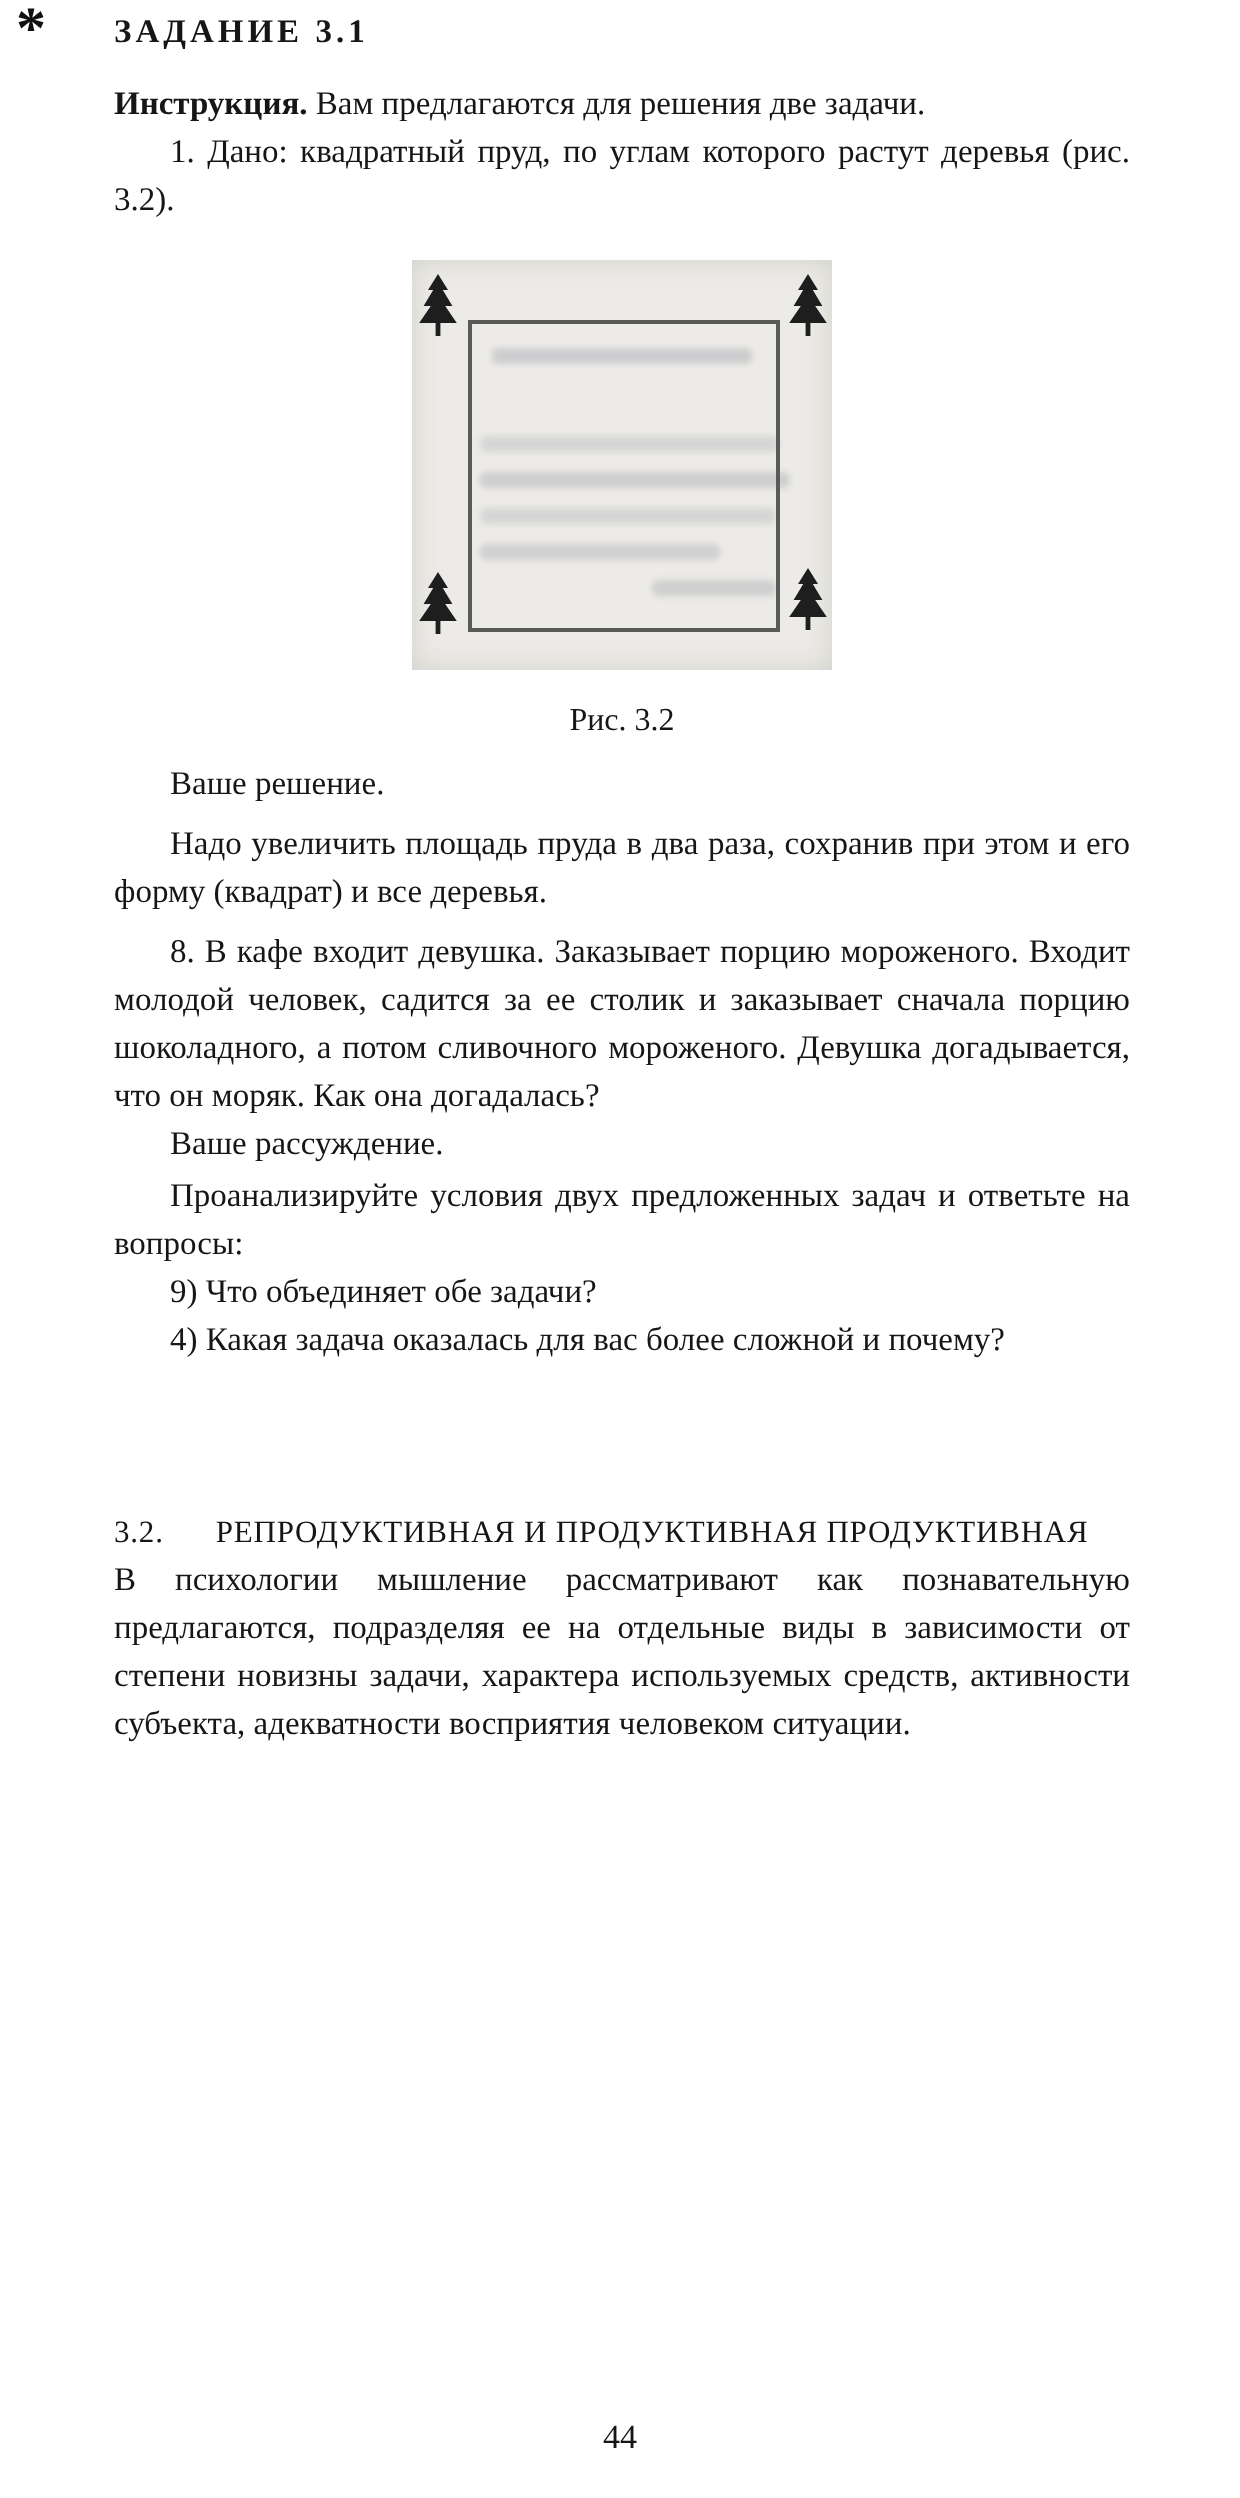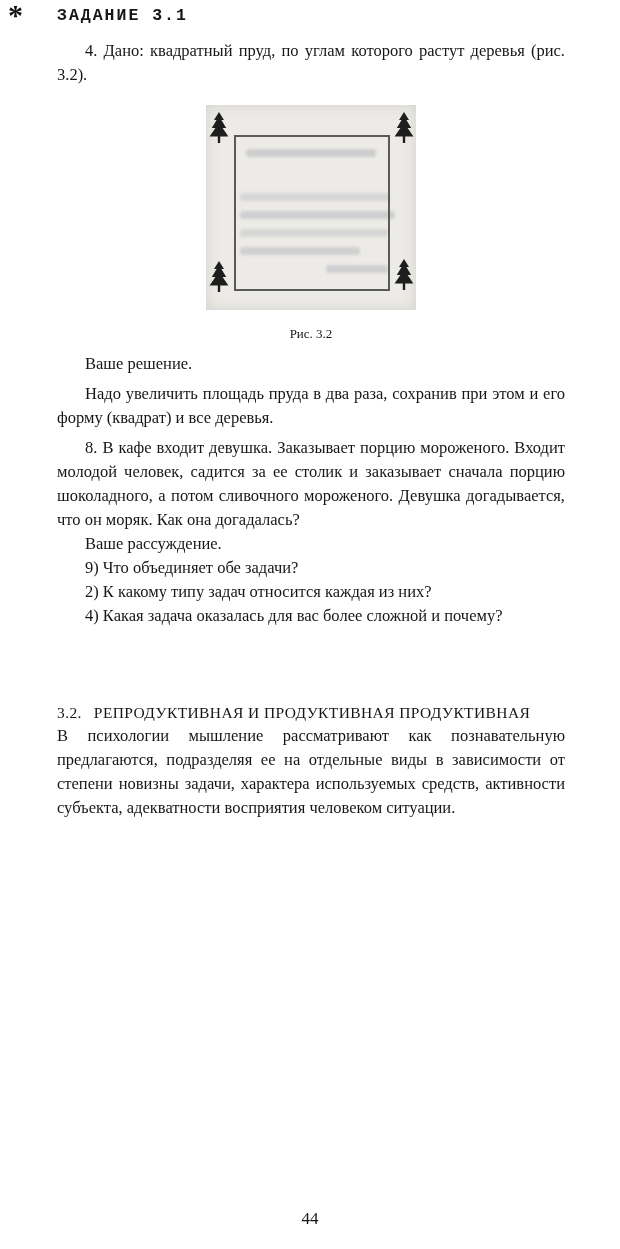--- a/index.html
+++ b/index.html
@@ -29,21 +29,20 @@
     position: absolute;
     left: 57px;
     top: 6px;
     width: 508px;
   }
   .task-heading {
     margin: 0 0 14px 0;
     font-size: 16.5px;
     font-weight: bold;
     letter-spacing: 2px;
-    font-family: Liberation Mono, monospace;
   }
   p {
     margin: 0;
     font-size: 16.5px;
     line-height: 24px;
     text-align: justify;
   }
   p.indent { text-indent: 28px; }
   p.noindent { text-indent: 0; }
   .bold-lead { font-weight: bold; }
@@ -90,34 +89,34 @@
     position: absolute;
     width: 22px;
     height: 32px;
   }
   .tree.tl { left: 2px;  top: 7px; }
   .tree.tr { right: 1px; top: 7px; }
   .tree.bl { left: 2px;  top: 156px; }
   .tree.br { right: 1px; top: 154px; }
   figcaption {
     margin-top: 12px;
-    font-size: 13px;
+    font-size: 16px;
     color: #161616;
   }
 
   .questions p { text-indent: 28px; }
 
   .section-heading {
     margin: 76px 0 2px 0;
     font-size: 15.5px;
     font-weight: normal;
     letter-spacing: 0.4px;
     text-align: left;
   }
-  .section-heading .sec-num { margin-right: 12px; }
+  .section-heading .sec-num { margin-right: 26px; }
 
   .page-number {
     position: absolute;
     left: 0;
     right: 0;
     bottom: 20px;
     text-align: center;
     font-size: 17px;
     color: #161616;
   }
@@ -126,22 +125,23 @@
 <body>
 
 <div class="page">
 
   <div class="margin-star">*</div>
 
   <div class="content">
 
     <h1 class="task-heading">ЗАДАНИЕ 3.1</h1>
 
+    <p class="noindent"><span class="bold-lead">Инструкция.</span><span> Вам предлагаются для решения две задачи.</span></p>
 
-    <p class="indent">4. Дано: квадратный пруд, по углам которого растут деревья (рис. 3.2).</p>
+    <p class="indent">1. Дано: квадратный пруд, по углам которого растут деревья (рис. 3.2).</p>
 
     <figure>
       <div class="scan">
         <div class="bleed b1"></div>
         <div class="bleed b2"></div>
         <div class="bleed b3"></div>
         <div class="bleed b4"></div>
         <div class="bleed b5"></div>
         <div class="bleed b6"></div>
 
@@ -162,24 +162,24 @@
       </div>
       <figcaption>Рис. 3.2</figcaption>
     </figure>
 
     <p class="indent">Ваше решение.</p>
     <p class="indent gap-sm">Надо увеличить площадь пруда в два раза, сохранив при этом и его форму (квадрат) и все деревья.</p>
 
     <p class="indent gap-sm">8. В кафе входит девушка. Заказывает порцию мороженого. Входит молодой человек, садится за ее столик и заказывает сначала порцию шоколадного, а потом сливочного мороженого. Девушка догадывается, что он моряк. Как она догадалась?</p>
     <p class="indent">Ваше рассуждение.</p>
 
+    <p class="indent gap-xs">Проанализируйте условия двух предложенных задач и ответьте на вопросы:</p>
 
     <div class="questions">
       <p>9) Что объединяет обе задачи?</p>
-      <p>2) К какому типу задач относится каждая из них?</p>
       <p>4) Какая задача оказалась для вас более сложной и почему?</p>
     </div>
 
     <h2 class="section-heading"><span class="sec-num">3.2.</span><span>РЕПРОДУКТИВНАЯ И ПРОДУКТИВНАЯ ПРОДУКТИВНАЯ</span></h2>
 
     <p class="noindent">В психологии мышление рассматривают как познавательную предлагаются, подразделяя ее на отдельные виды в зависимости от степени новизны задачи, характера используемых средств, активности субъекта, адекватности восприятия человеком ситуации.</p>
 
   </div>
 
   <div class="page-number">44</div>

